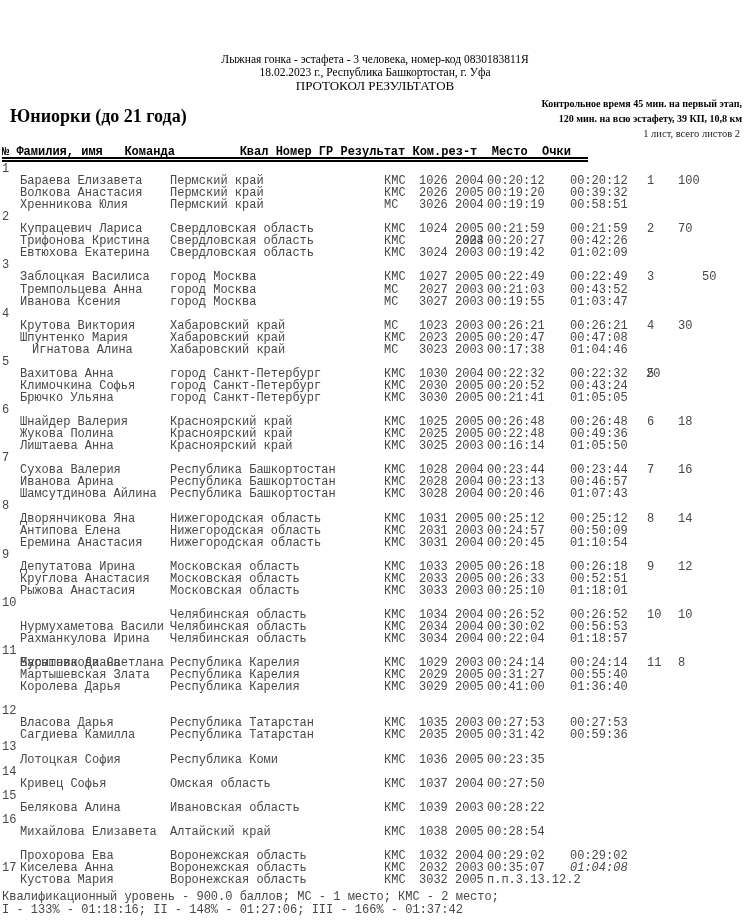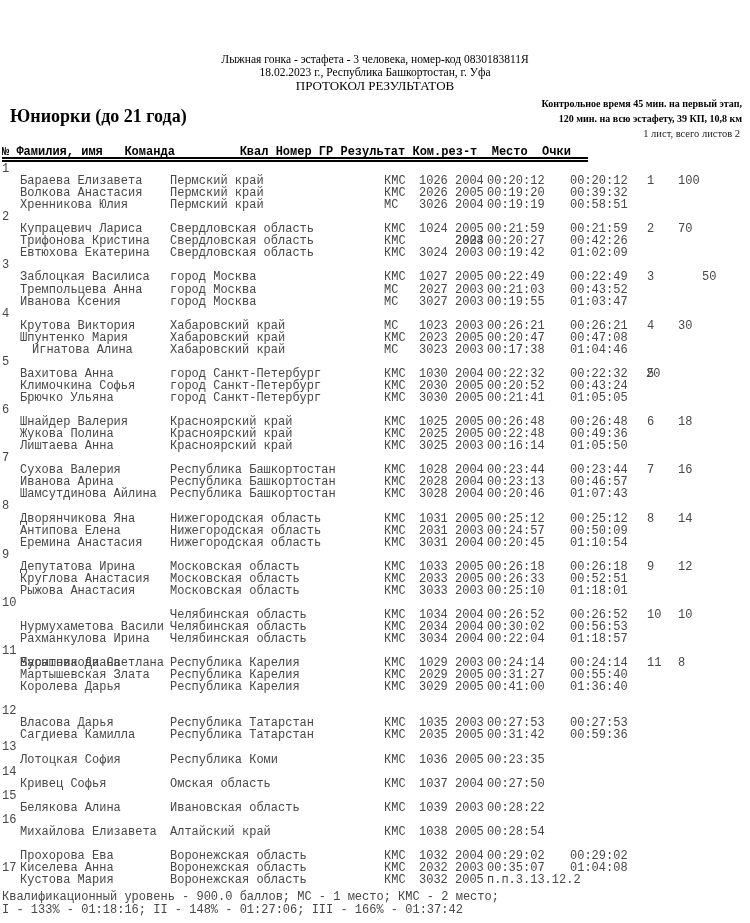--- a/index.html
+++ b/index.html
@@ -483,21 +483,21 @@
         <span style="left: 487px;">00:29:02</span>
         <span style="left: 570px;">00:29:02</span>
       </div>
       <div class="tl" style="top: 698.9px;">
         <span style="left: 20px;">Киселева Анна</span>
         <span style="left: 170px;">Воронежская область</span>
         <span style="left: 384px;">КМС</span>
         <span style="left: 419px;">2032</span>
         <span style="left: 455px;">2003</span>
         <span style="left: 487px;">00:35:07</span>
-        <span style="left: 570px;">01:04:08</span>
+        <span style="left: 570px; font-style: italic;">01:04:08</span>
       </div>
       <div class="tl" style="top: 710.9px;">
         <span style="left: 20px;">Кустова Мария</span>
         <span style="left: 170px;">Воронежская область</span>
         <span style="left: 384px;">КМС</span>
         <span style="left: 419px;">3032</span>
         <span style="left: 455px;">2005</span>
         <span style="left: 487px;">п.п.3.13.12.2</span>
       </div>
     </div>

